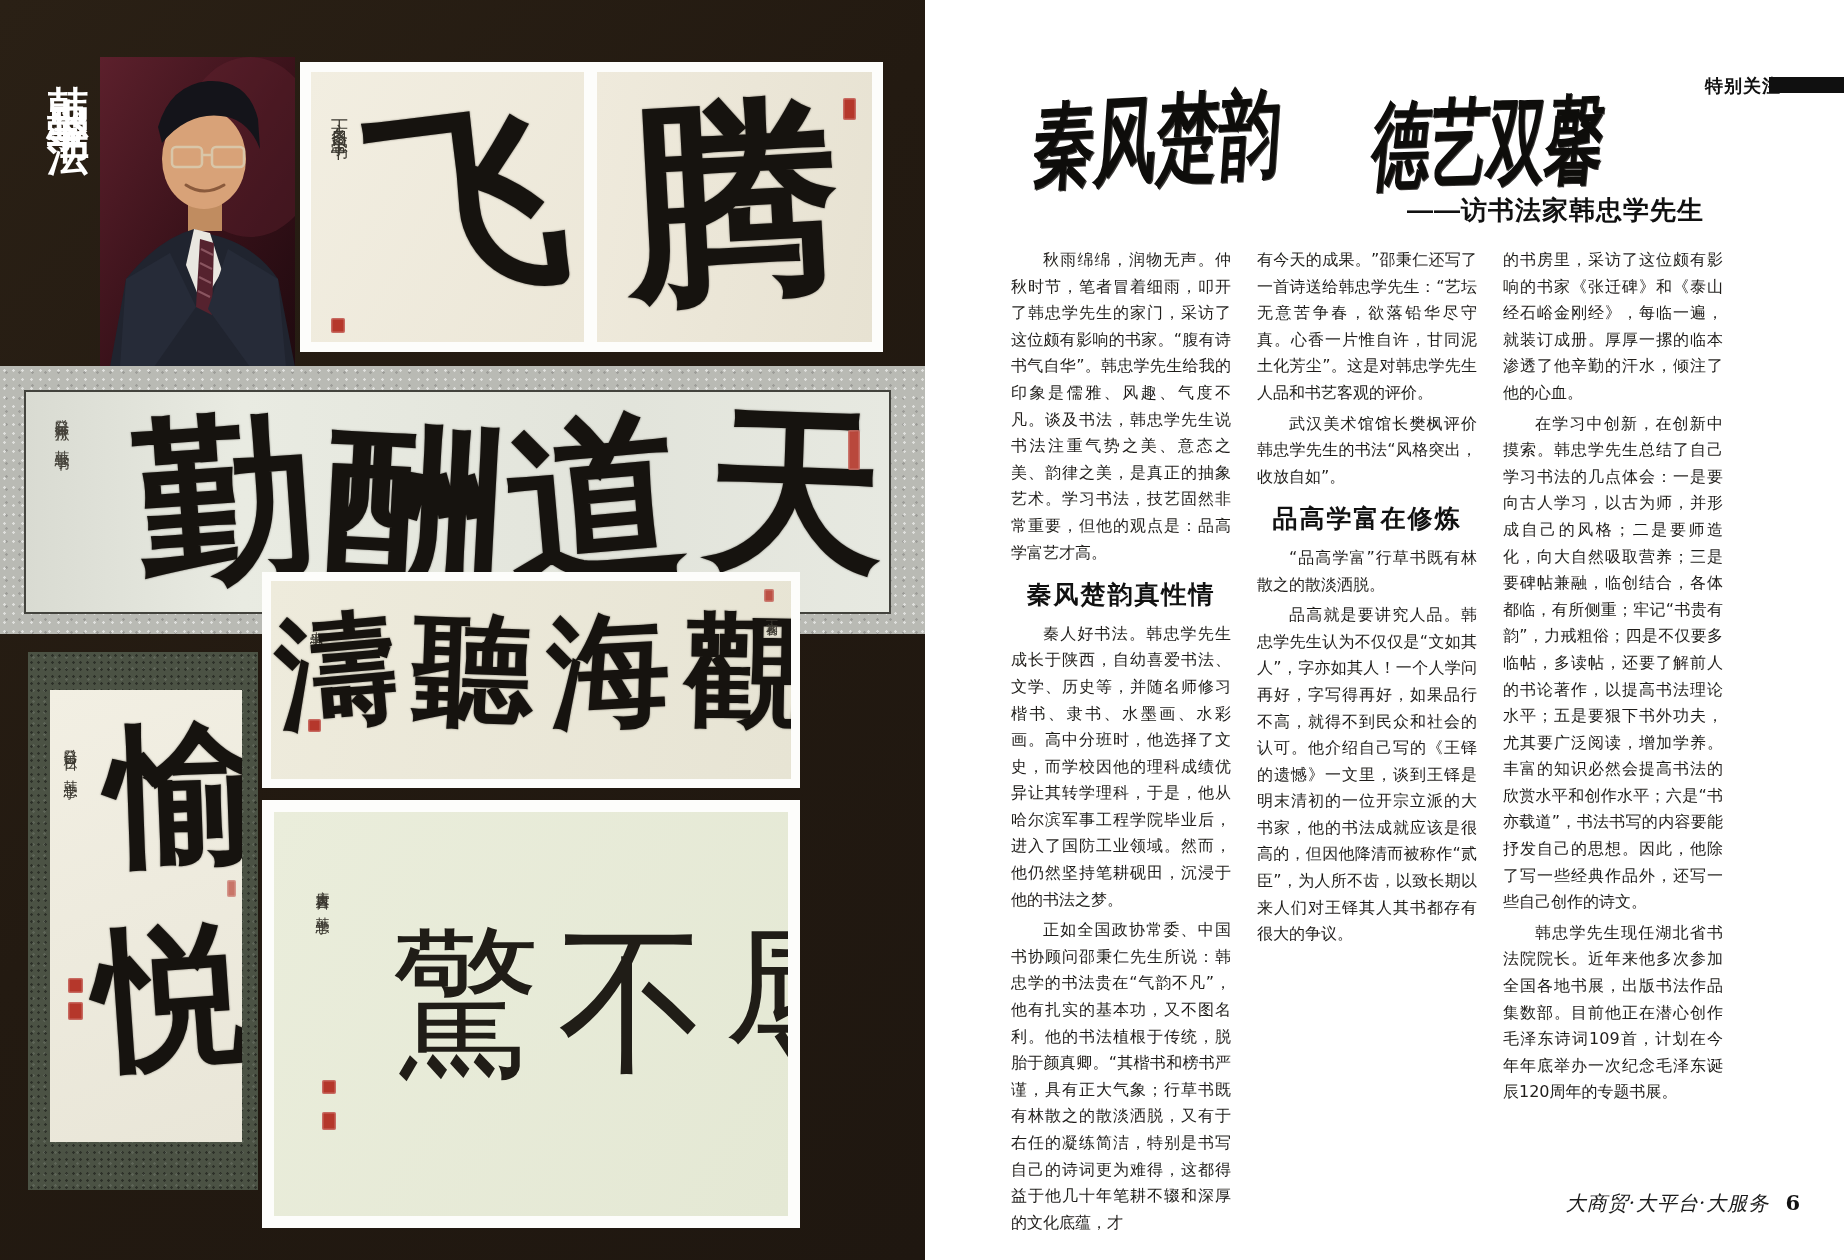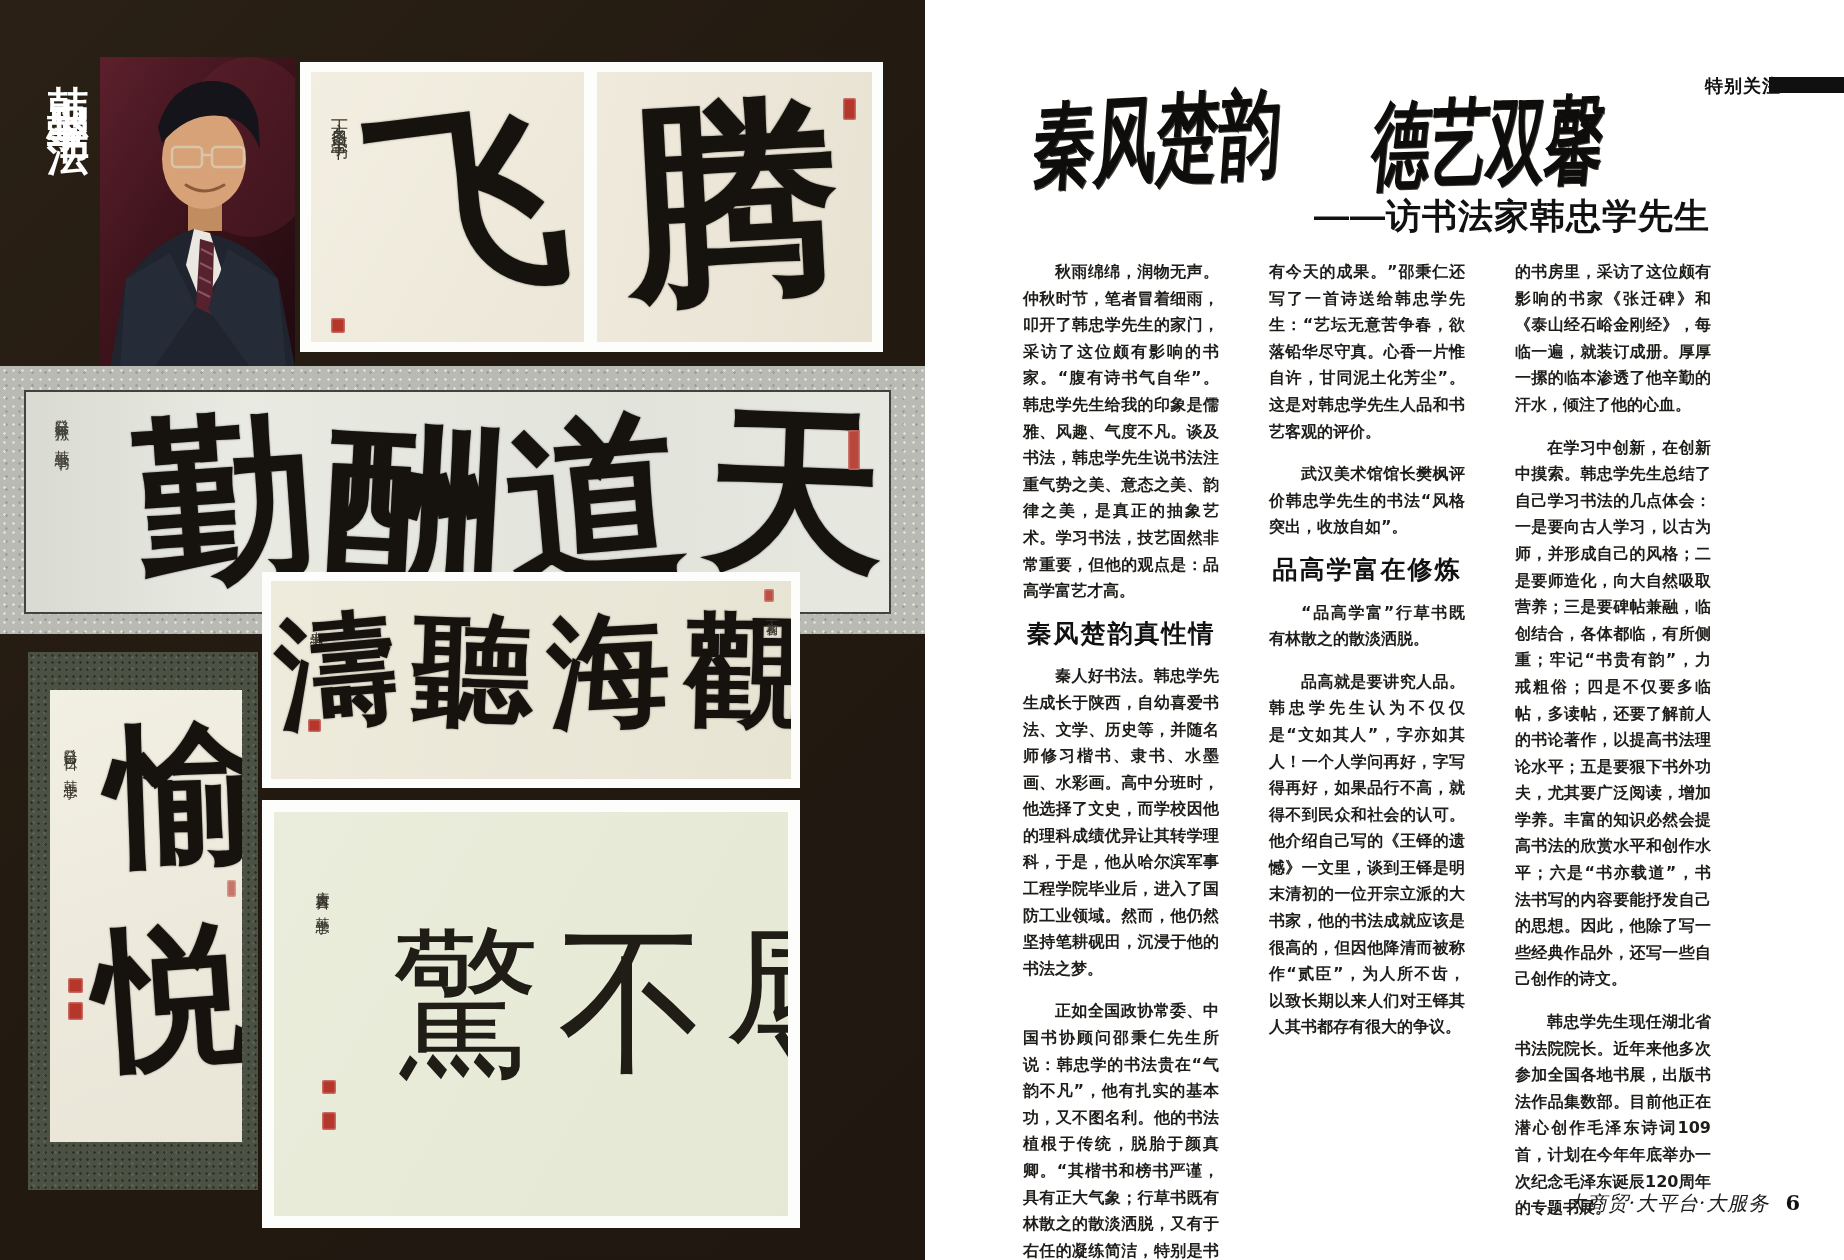--- a/index.html
+++ b/index.html
@@ -95,28 +95,28 @@
   
   #section-label{position:absolute;left:1705px;top:74px;font-size:18px;font-weight:bold;color:#101010;letter-spacing:1px;}
   #section-bar{position:absolute;left:1769px;top:77px;width:75px;height:16px;background:#101010;}
 
   .cal-title{position:absolute;top:98px;font-family:"DejaVu Serif","Liberation Serif",serif;
     font-weight:bold;color:#0e0d0b;font-size:96px;line-height:1;white-space:nowrap;
     transform:scaleX(.64) skewX(-8deg);transform-origin:left bottom;
     text-shadow:2px 1px 0 rgba(10,8,5,.8);}
   #title-part1{left:1030px;transform:scaleX(.64) skewX(-8deg) rotate(-2deg);}
   #title-part2{left:1368px;transform:scaleX(.60) skewX(-10deg) rotate(-1deg);}
-  #subtitle{position:absolute;left:1314px;top:193px;font-size:35px;font-weight:bold;color:#111111;letter-spacing:1px;}
+  #subtitle{position:absolute;left:1407px;top:193px;font-size:26px;font-weight:bold;color:#111111;letter-spacing:1px;}
 
   .col{position:absolute;top:243px;width:228px;font-size:16px;line-height:26.6px;color:#1f1d1a;
     text-align:justify;font-family:"DejaVu Sans","Liberation Sans",sans-serif;}
   #col-1{left:1007px;}
   #col-2{left:1253px;}
   #col-3{left:1499px;}
-  .col p{margin:16px;font-weight:bold;}
+  .col p{margin:4px;}
   .col p.ind{text-indent:2em;}
   .colhead{margin:16px 0 12px 0;font-size:25px;font-weight:bold;text-align:center;color:#111;
     letter-spacing:2px;text-indent:0;}
 
   #footer{position:absolute;left:1520px;top:1190px;width:280px;display:flex;justify-content:flex-end;
     align-items:baseline;gap:16px;}
   #footer-slogan{font-family:"DejaVu Serif","Liberation Serif",serif;font-style:italic;font-weight:normal;
     font-size:20px;color:#1b1b1b;letter-spacing:1px;}
   #page-number{font-family:"DejaVu Serif","Liberation Serif",serif;font-weight:bold;font-size:21px;color:#111;}
 </style>

